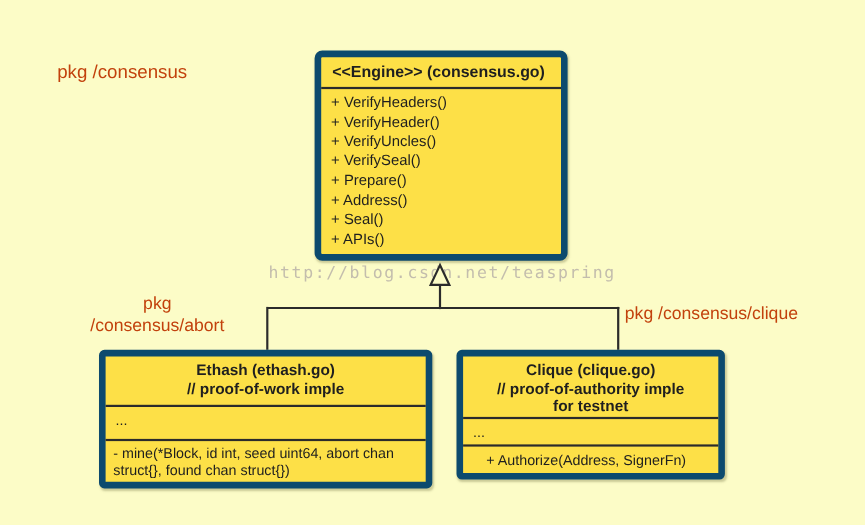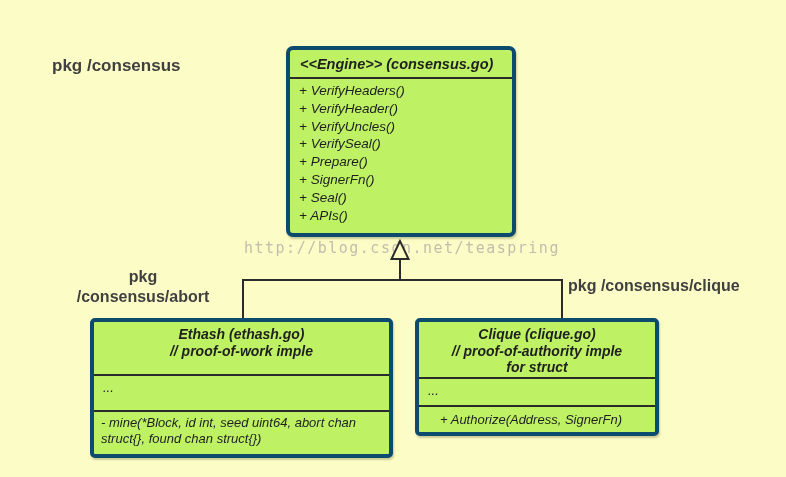--- a/index.html
+++ b/index.html
@@ -12,62 +12,61 @@
     width: 786px;
     height: 477px;
     background: #FCFCC7;
     overflow: hidden;
     color: #1f1f1f;
   }
 
   
   .pkg-label {
     position: absolute;
-    font-weight: bold;
-    color: #404040;
+    font-weight: normal;
+    color: #c2410c;
     white-space: nowrap;
   }
   #pkg-consensus { left: 52px; top: 56px; font-size: 17px; }
   #pkg-ethash {
     left: 48px; top: 267px; width: 190px;
     text-align: center; font-size: 16px; line-height: 20px;
   }
   #pkg-clique { left: 568px; top: 277px; font-size: 16px; }
 
   
   .uml-box {
     position: absolute;
     box-sizing: border-box;
-    background: #bef264;
-    border: 4px solid #0c4a6e;
+    background: #fde047;
+    border: 6px solid #0c4a6e;
     border-radius: 7px;
     box-shadow: 1px 2px 2px rgba(110,110,60,0.35);
     display: flex;
     flex-direction: column;
-    font-style: italic;
   }
   .uml-header {
     box-sizing: border-box;
     border-bottom: 2px solid #2b2b2b;
     font-weight: bold;
     padding: 6px 10px 5px 10px;
   }
   .uml-header.centered { text-align: center; padding: 4px 6px; }
   .uml-section {
     box-sizing: border-box;
     padding: 4px 9px;
   }
   .uml-section.with-sep { border-bottom: 2px solid #2b2b2b; }
 
   #engine-box { left: 286px; top: 46px; width: 230px; height: 191px; }
   #engine-box .uml-header { font-size: 14.5px; }
   #engine-box .method-row { font-size: 13.5px; line-height: 17.8px; }
   #engine-box .uml-section { padding-top: 3px; }
 
-  #ethash-box { left: 90px; top: 318px; width: 303px; height: 140px; border-radius: 5px; }
+  #ethash-box { left: 90px; top: 318px; width: 303px; height: 126px; border-radius: 5px; }
   #clique-box { left: 415px; top: 318px; width: 244px; height: 118px; border-radius: 5px; }
 
   .child-header-line { font-size: 14px; line-height: 16.5px; font-weight: bold; }
   #ethash-box .uml-header { height: 54px; }
   #clique-box .uml-header { height: 57px; }
   .attr-section { font-size: 13px; }
   #ethash-box .attr-section { height: 36px; }
   #clique-box .attr-section { height: 30px; }
   .method-section { font-size: 13px; line-height: 15.5px; }
   #ethash-box .method-section { padding: 3px 7px; }
@@ -106,21 +105,21 @@
   <div id="pkg-clique" class="pkg-label">pkg /consensus/clique</div>
 
   <div id="engine-box" class="uml-box">
     <div class="uml-header">&lt;&lt;Engine&gt;&gt; (consensus.go)</div>
     <div class="uml-section">
       <div class="method-row">+ VerifyHeaders()</div>
       <div class="method-row">+ VerifyHeader()</div>
       <div class="method-row">+ VerifyUncles()</div>
       <div class="method-row">+ VerifySeal()</div>
       <div class="method-row">+ Prepare()</div>
-      <div class="method-row">+ SignerFn()</div>
+      <div class="method-row">+ Address()</div>
       <div class="method-row">+ Seal()</div>
       <div class="method-row">+ APIs()</div>
     </div>
   </div>
 
   <div id="watermark">http://blog.csdn.net/teaspring</div>
 
   <svg id="connector-svg" width="786" height="477" viewBox="0 0 786 477">
     <g stroke="#2b2b2b" stroke-width="2" fill="none">
       <line x1="400" y1="258" x2="400" y2="281"></line>
@@ -137,19 +136,19 @@
       <div class="child-header-line">// proof-of-work imple</div>
     </div>
     <div class="uml-section with-sep attr-section">...</div>
     <div class="uml-section method-section">- mine(*Block, id int, seed uint64, abort chan struct{}, found chan struct{})</div>
   </div>
 
   <div id="clique-box" class="uml-box">
     <div class="uml-header centered">
       <div class="child-header-line">Clique (clique.go)</div>
       <div class="child-header-line">// proof-of-authority imple</div>
-      <div class="child-header-line">for struct</div>
+      <div class="child-header-line">for testnet</div>
     </div>
     <div class="uml-section with-sep attr-section">...</div>
     <div class="uml-section method-section">+ Authorize(Address, SignerFn)</div>
   </div>
 
 </div>
 
 </body></html>

